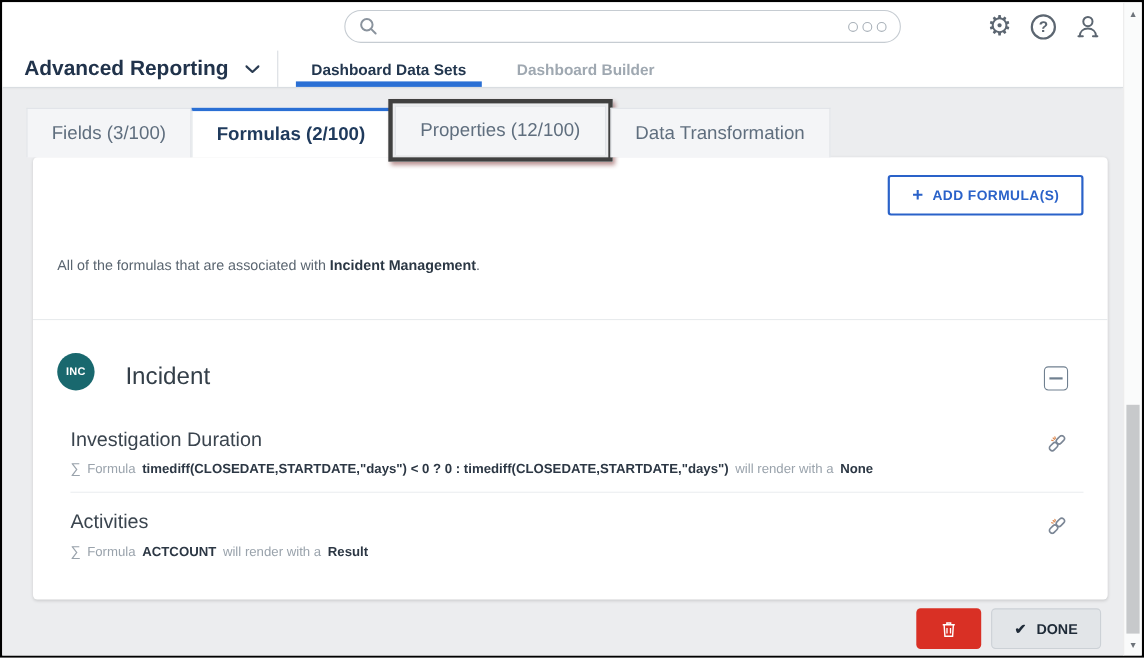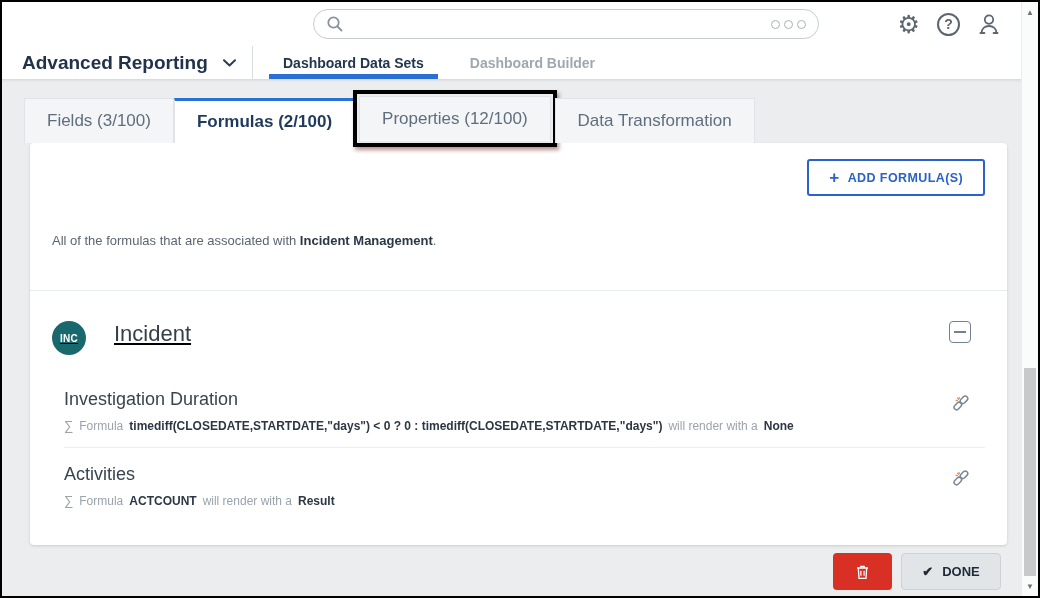--- a/index.html
+++ b/index.html
@@ -34,37 +34,37 @@
   .nav-tab.active::after { content:""; position:absolute; left:0; right:0; bottom:0; height:5px; background:#2a6fd4; }
   .nav-tab.inactive { color:#9fa8b1; margin-left:18px; }
 
   
   .workspace { height:516px; background:#ecedef; padding-top:16px; }
 
   .subtabs { display:flex; align-items:flex-end; margin-left:22px; position:relative; z-index:2; }
   .subtab { height:45px; display:flex; align-items:center; padding:0 22px; font-size:17px;
     background:#f4f5f7; border:1px solid #e0e3e7; border-bottom:none; color:#5f6e7e; cursor:pointer; white-space:nowrap; }
   .subtab.active { background:#fff; border-top:3px solid #2a6fd4; font-weight:bold; color:#1f3a5c; }
-  .red-box { border:4px solid #000000; box-shadow:2px 3px 4px rgba(100,10,10,.45); margin:-6px -2px -4px -2px; padding:2px; background:transparent; }
+  .red-box { border:4px solid #404040; box-shadow:2px 3px 4px rgba(100,10,10,.45); margin:-6px -2px -4px -2px; padding:2px; background:transparent; }
   .red-box .subtab { height:45px; }
 
   .card { position:relative; z-index:1; margin:0 14px 0 28px; background:#fff; border-radius:4px;
     box-shadow:0 1px 3px rgba(0,0,0,.14); padding:16px 22px 34px 22px; min-height:402px; }
 
   .btn-row { display:flex; justify-content:flex-end; height:37px; }
   .add-btn { display:flex; align-items:center; gap:8px; background:#fff; border:2px solid #2a62c9; border-radius:3px;
     color:#2a62c9; font-size:12.5px; font-weight:bold; letter-spacing:.4px; padding:0 20px; cursor:pointer; height:37px; }
   .add-btn .plus { font-size:17px; font-weight:bold; }
 
   .desc { margin-top:37px; font-size:13px; color:#5a6570; }
   .desc b { color:#2b3744; }
 
   .hr-full { border:none; border-top:1px solid #e8ebed; margin:42px -22px 0 -22px; }
 
-  .section-header { margin-top:30px; display:flex; align-items:flex-start;text-decoration:underline; }
+  .section-header { margin-top:30px; display:flex; align-items:flex-end; }
   .badge { width:34px; height:34px; border-radius:50%; background:#19686e; color:#fff; font-size:10px; font-weight:bold;
     display:flex; align-items:center; justify-content:center; letter-spacing:.3px; }
   .section-title { margin-left:28px; font-size:22px; color:#333e48; font-weight:400; flex:1; }
   .collapse-box { width:22px; height:22px; border:1.5px solid #708090; border-radius:4px; position:relative; cursor:pointer; margin-right:14px; }
   .collapse-box::after { content:""; position:absolute; left:4px; right:4px; top:50%; height:2px; margin-top:-1px; background:#708090; }
 
   .formula-row { display:flex; justify-content:space-between; align-items:flex-start; margin-top:34px; padding:0 14px 0 12px; }
   .formula-row .fx-left h3 { font-size:18px; font-weight:400; color:#3a444e; }
   .fx-line { margin-top:8px; font-size:12px; color:#9aa3ac; display:flex; align-items:center; gap:6px; flex-wrap:nowrap; }
   .fx-line .sigma { font-size:13px; color:#9aa3ac; }

